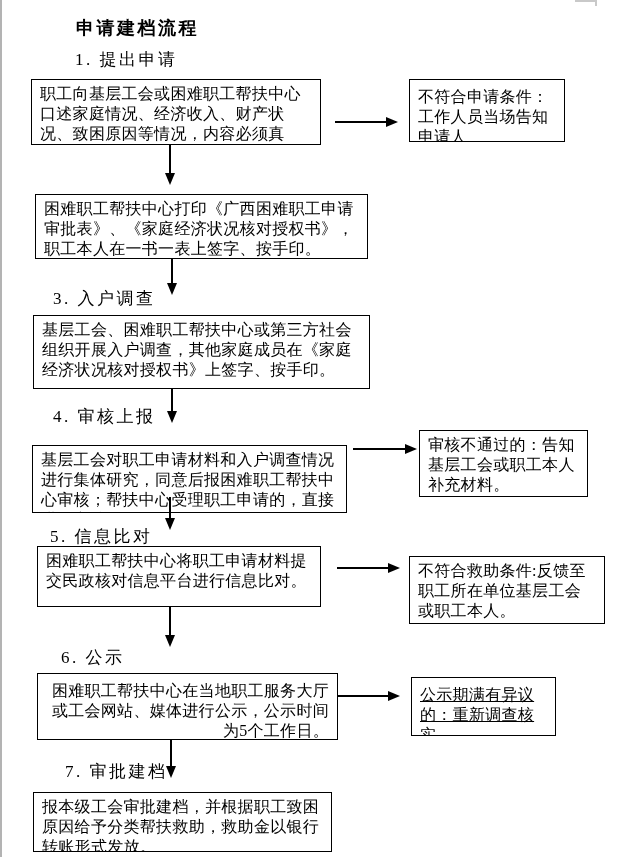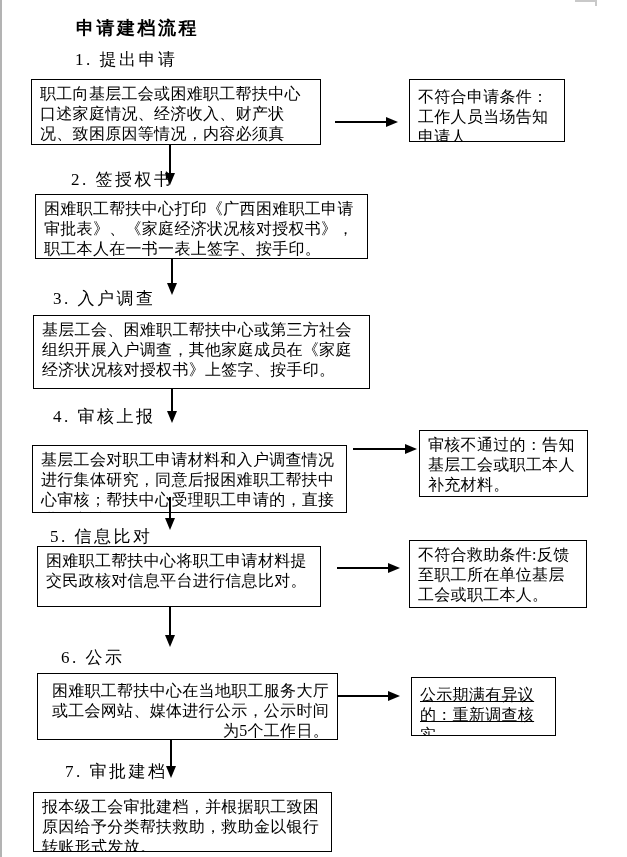--- a/index.html
+++ b/index.html
@@ -48,21 +48,21 @@
   .b1 { left:31px;  top:79px;  width:290px; height:66px; }
   .b2 { left:35px;  top:194px; width:333px; height:65px; }
   .b3 { left:33px;  top:315px; width:337px; height:74px; }
   .b4 { left:32px;  top:445px; width:315px; height:68px; }
   .b5 { left:37px;  top:546px; width:284px; height:61px; }
   .b6 { left:37px;  top:673px; width:301px; height:67px; padding-top:7px;text-align:right; }
   .b7 { left:33px;  top:792px; width:299px; height:60px; }
   
   .s1 { left:409px; top:79px;  width:156px; height:63px; padding-top:7px; }
   .s2 { left:419px; top:430px; width:169px; height:67px; }
-  .s3 { left:409px; top:540px; width:178px; height:68px; }
+  .s3 { left:409px; top:556px; width:196px; height:68px; }
   .s4 { left:411px; top:677px; width:145px; height:59px; padding-top:7px;text-decoration:underline; }
   
   .l1 { left:75px; top:48px; }
   .l2 { left:71px; top:168px; }
   .l3 { left:53px; top:287px; }
   .l4 { left:53px; top:405px; }
   .l5 { left:50px; top:525px; }
   .l6 { left:61px; top:646px; }
   .l7 { left:65px; top:760px; }
   
@@ -105,21 +105,20 @@
   <div class="page-edge-top-tick"></div>
 
   <h1 class="doc-title">申请建档流程</h1>
 
   <div class="step-label l1">1. 提出申请</div>
   <div class="box b1">职工向基层工会或困难职工帮扶中心口述家庭情况、经济收入、财产状况、致困原因等情况，内容必须真实，符合实际。</div>
   <div class="h-arrow h1"></div>
   <div class="box s1">不符合申请条件：工作人员当场告知申请人</div>
   <div class="v-arrow v1"></div>
 
-  <div class="step-label l2">2. 签授权书</div>
   <div class="box b2">困难职工帮扶中心打印《广西困难职工申请审批表》、《家庭经济状况核对授权书》，职工本人在一书一表上签字、按手印。</div>
   <div class="v-arrow v2"></div>
 
   <div class="step-label l3">3. 入户调查</div>
   <div class="box b3">基层工会、困难职工帮扶中心或第三方社会组织开展入户调查，其他家庭成员在《家庭经济状况核对授权书》上签字、按手印。</div>
   <div class="v-arrow v3"></div>
 
   <div class="step-label l4">4. 审核上报</div>
   <div class="box b4">基层工会对职工申请材料和入户调查情况进行集体研究，同意后报困难职工帮扶中心审核；帮扶中心受理职工申请的，直接进行审核。</div>
   <div class="h-arrow h2"></div>

